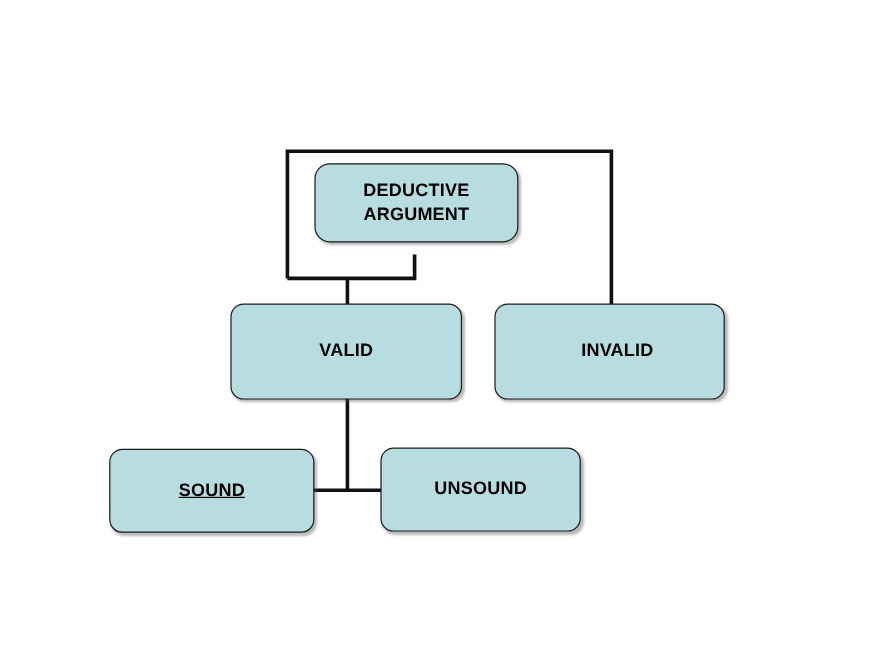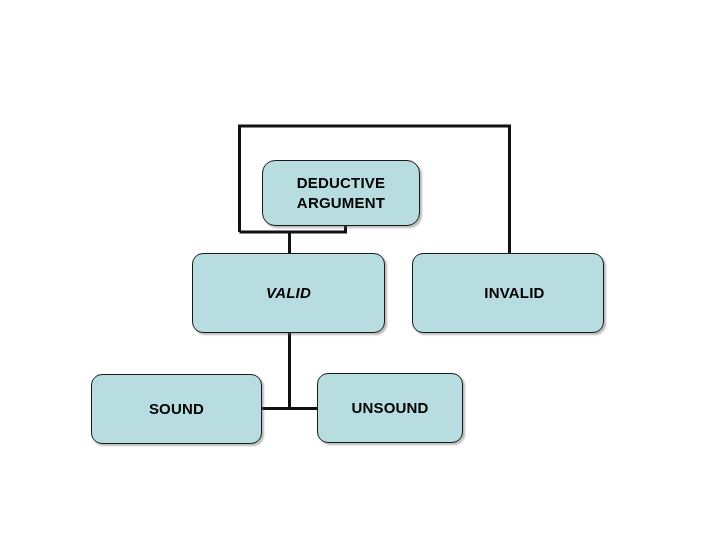--- a/index.html
+++ b/index.html
@@ -44,49 +44,49 @@
     box-shadow: 2px 2px 2px rgba(90, 90, 90, 0.42);
     z-index: 2;
   }
   .node-label {
     display: block;
     white-space: pre-line;
     padding: 0 6px;
   }
   #node-deductive {
     left: 262px;
-    top: 160px;
-    width: 158px;
+    top: 136px;
+    width: 170px;
     height: 66px;
     border-radius: 13px;
   }
   #node-valid {
     left: 192px;
     top: 253px;
     width: 193px;
     height: 80px;
-    font-style: italic;
   }
   #node-invalid {
     left: 412px;
     top: 253px;
     width: 192px;
     height: 80px;
     padding-left: 13px;
   }
   #node-sound {
     left: 91px;
     top: 374px;
     width: 171px;
     height: 70px;
+    text-decoration: underline;
   }
   #node-unsound {
     left: 317px;
     top: 373px;
-    width: 146px;
+    width: 167px;
     height: 70px;
   }
 </style>
 </head>
 <body>
 
 <div id="canvas">
 
   <svg id="connector-layer" viewBox="0 0 728 546" width="728" height="546" xmlns="http://www.w3.org/2000/svg">
     <g stroke="#111111" stroke-width="3" fill="none" stroke-linecap="butt">

